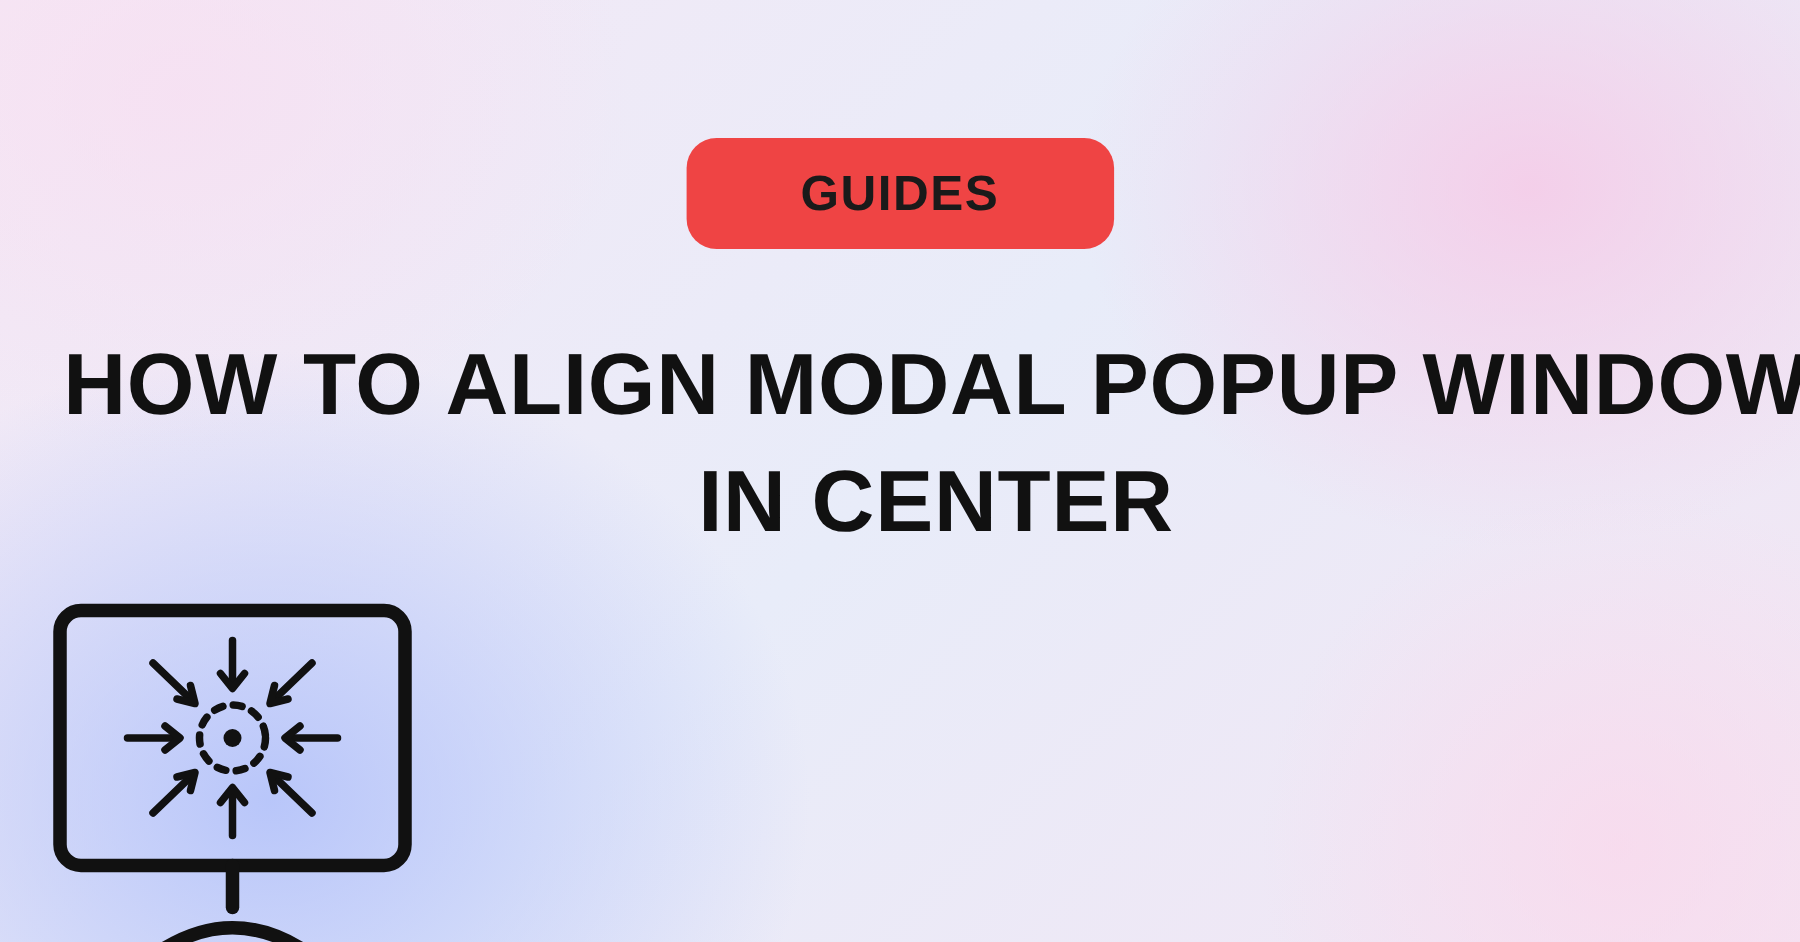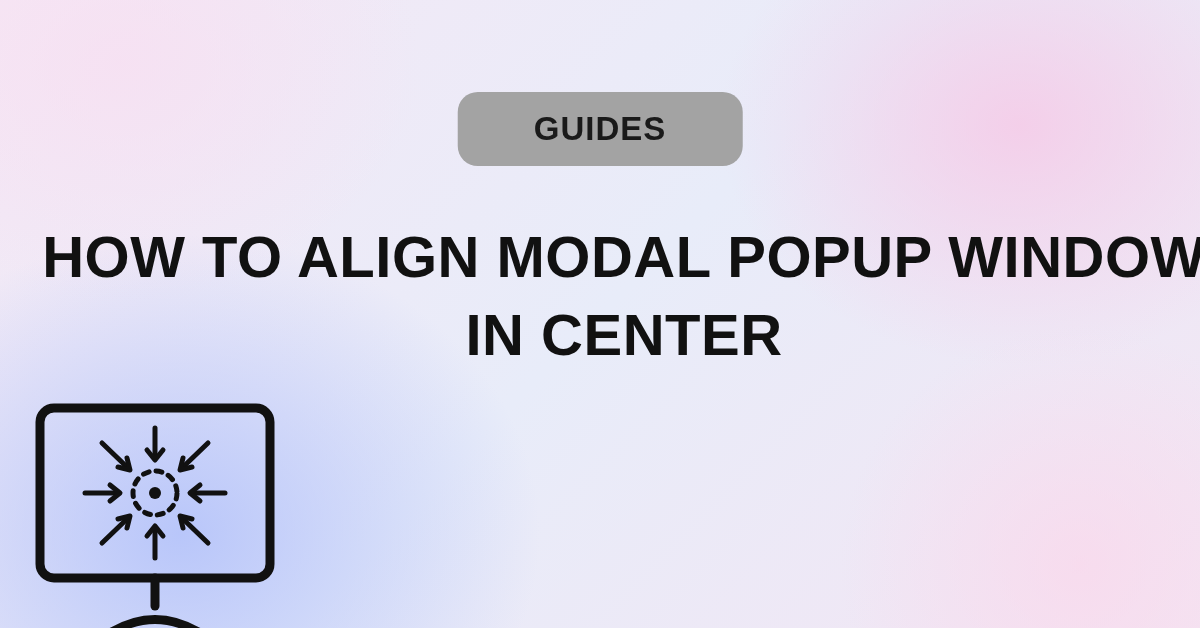--- a/index.html
+++ b/index.html
@@ -14,21 +14,21 @@
         radial-gradient(ellipse 500px 400px at 10% 10%, rgba(248, 220, 240, 0.6), transparent 60%),
         linear-gradient(135deg, #f5e8f5, #e8ecf9, #f3e5f3);
       position: relative;
       font-family: 'Arial Black', 'Helvetica Neue', Arial, sans-serif;
     }
     .badge {
       position: absolute;
       top: 92px;
       left: 50%;
       transform: translateX(-50%);
-      background: #a3a3a3;
+      background: #ef4444;
       color: #1a1a1a;
       padding: 18px 76px;
       border-radius: 20px;
       font-size: 33px;
       font-weight: 600;
       letter-spacing: 1px;
       font-family: Arial, sans-serif;
     }
     .title {
       position: absolute;

